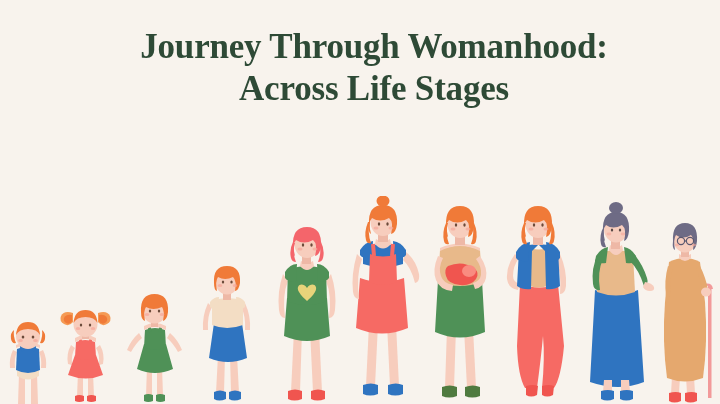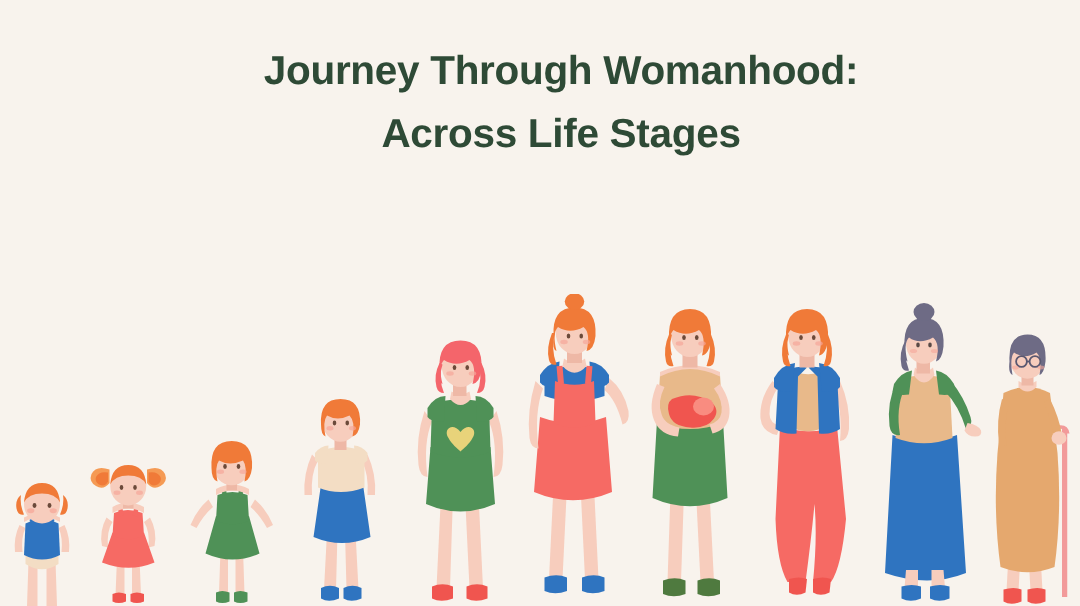--- a/index.html
+++ b/index.html
@@ -19,23 +19,23 @@
   .title-block {
     position: absolute;
     left: 0;
     top: 26px;
     width: 720px;
     text-align: center;
     z-index: 50;
   }
   .title-line {
     color: #2e4a36;
-    font-family: Liberation Sans, sans-serif;
+    font-family: Liberation Serif, serif;
     font-weight: bold;
-    font-size: 27px;
+    font-size: 35px;
     line-height: 42px;
     letter-spacing: -0.2px;
     white-space: nowrap;
     margin-left: 28px;
   }
   
   .scene {
     position: absolute;
     left: 0;
     top: 0;

